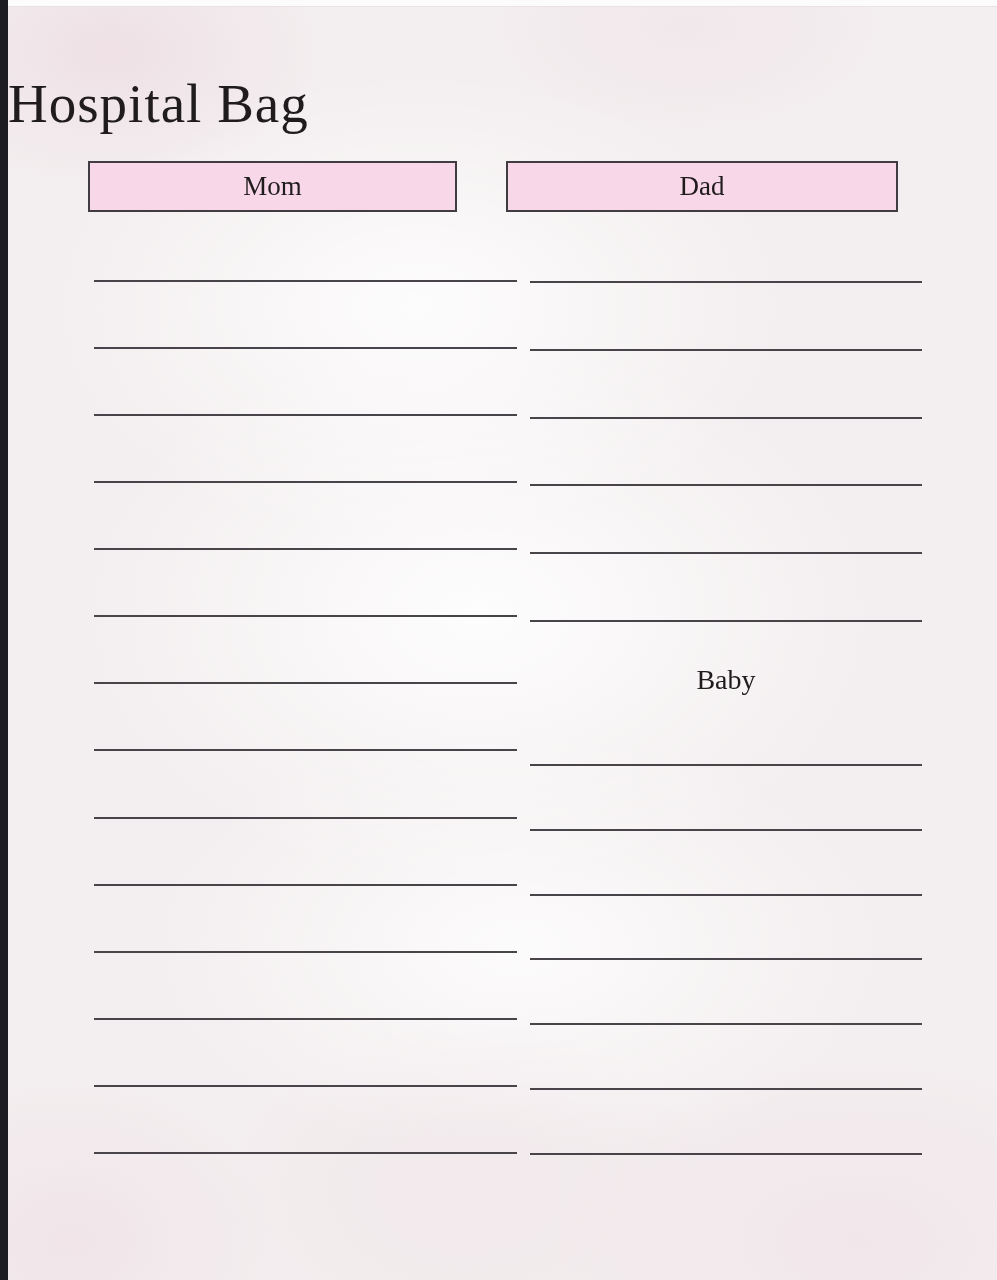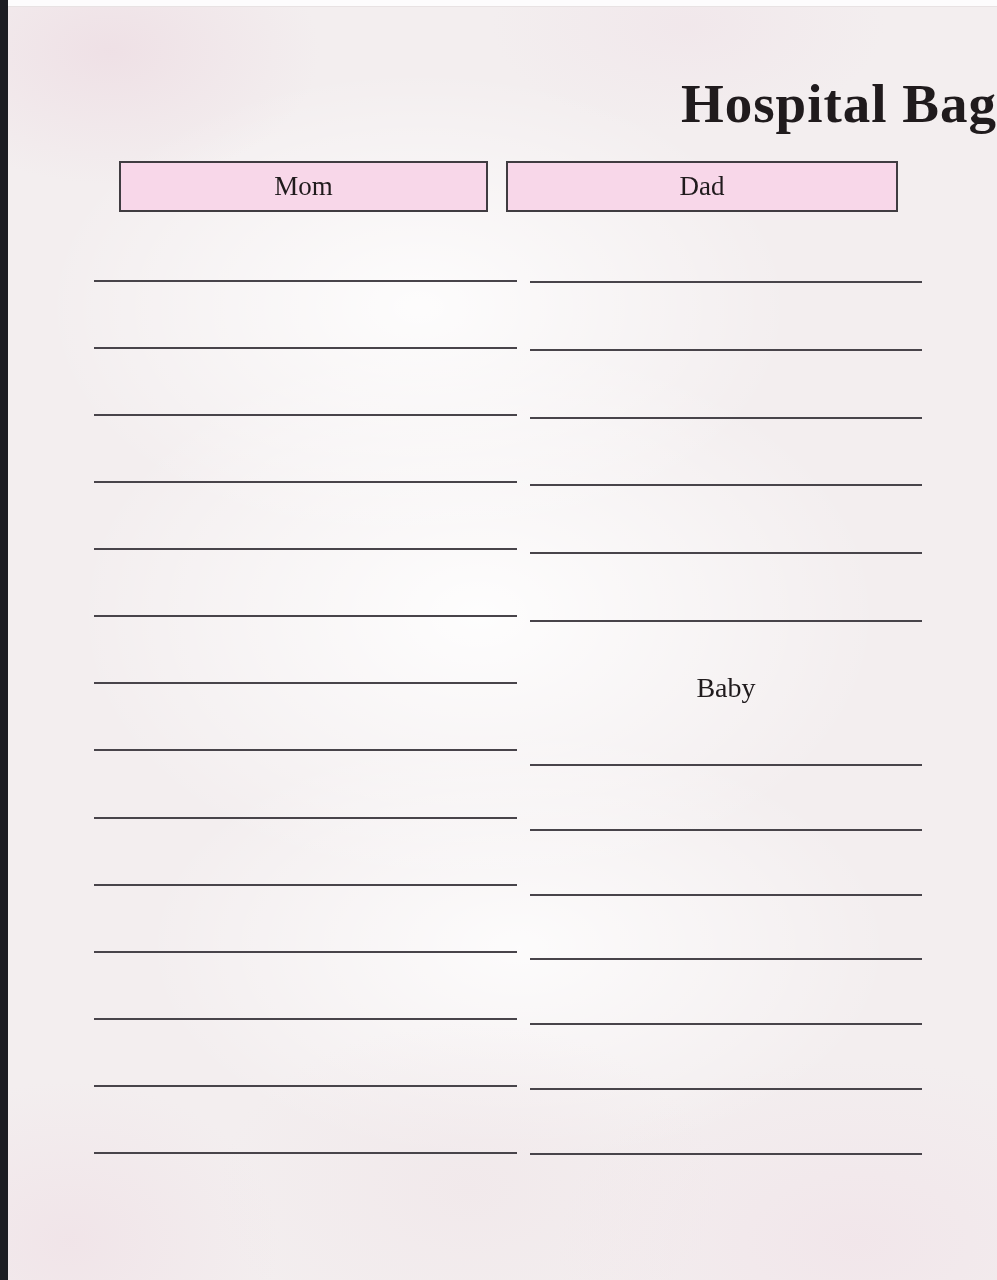--- a/index.html
+++ b/index.html
@@ -55,39 +55,39 @@
     z-index: 4;
   }
 
   .page { position: absolute; inset: 0; z-index: 2; }
 
   .title {
     position: absolute;
     top: 72px;
     left: 8px;
     width: 989px;
-    text-align: right;
+    text-align: left;
     font-size: 55px;
-    font-weight: bold;
+    font-weight: normal;
     letter-spacing: 1px;
     color: var(--text);
   }
 
   .header-box {
     position: absolute;
     top: 161px;
     height: 51px;
     background: var(--hdr-fill);
     border: 2px solid var(--hdr-border);
     display: flex;
     align-items: center;
     justify-content: center;
     font-size: 27px;
   }
-  .mom-header { left: 88px;  width: 369px; margin-left: 31px; }
+  .mom-header { left: 88px;  width: 369px; }
   .dad-header { left: 506px; width: 392px; }
 
   .lines {
     position: absolute;
     display: flex;
     flex-direction: column;
     justify-content: space-between;
   }
   .mom-lines  { left: 94px;  width: 423px; top: 280px; height: 874px; }
   .dad-lines  { left: 530px; width: 392px; top: 281px; height: 341px; }
@@ -99,21 +99,20 @@
     background: var(--line);
   }
 
   .baby-label {
     position: absolute;
     left: 530px;
     width: 392px;
     top: 664px;
     text-align: center;
     font-size: 28px;
-    margin-top: 8px;
   }
 </style>
 </head>
 <body>
 
 <div class="screen">
   <div class="watercolor"></div>
   <div class="edge-bar"></div>
   <div class="top-strip"></div>
 

